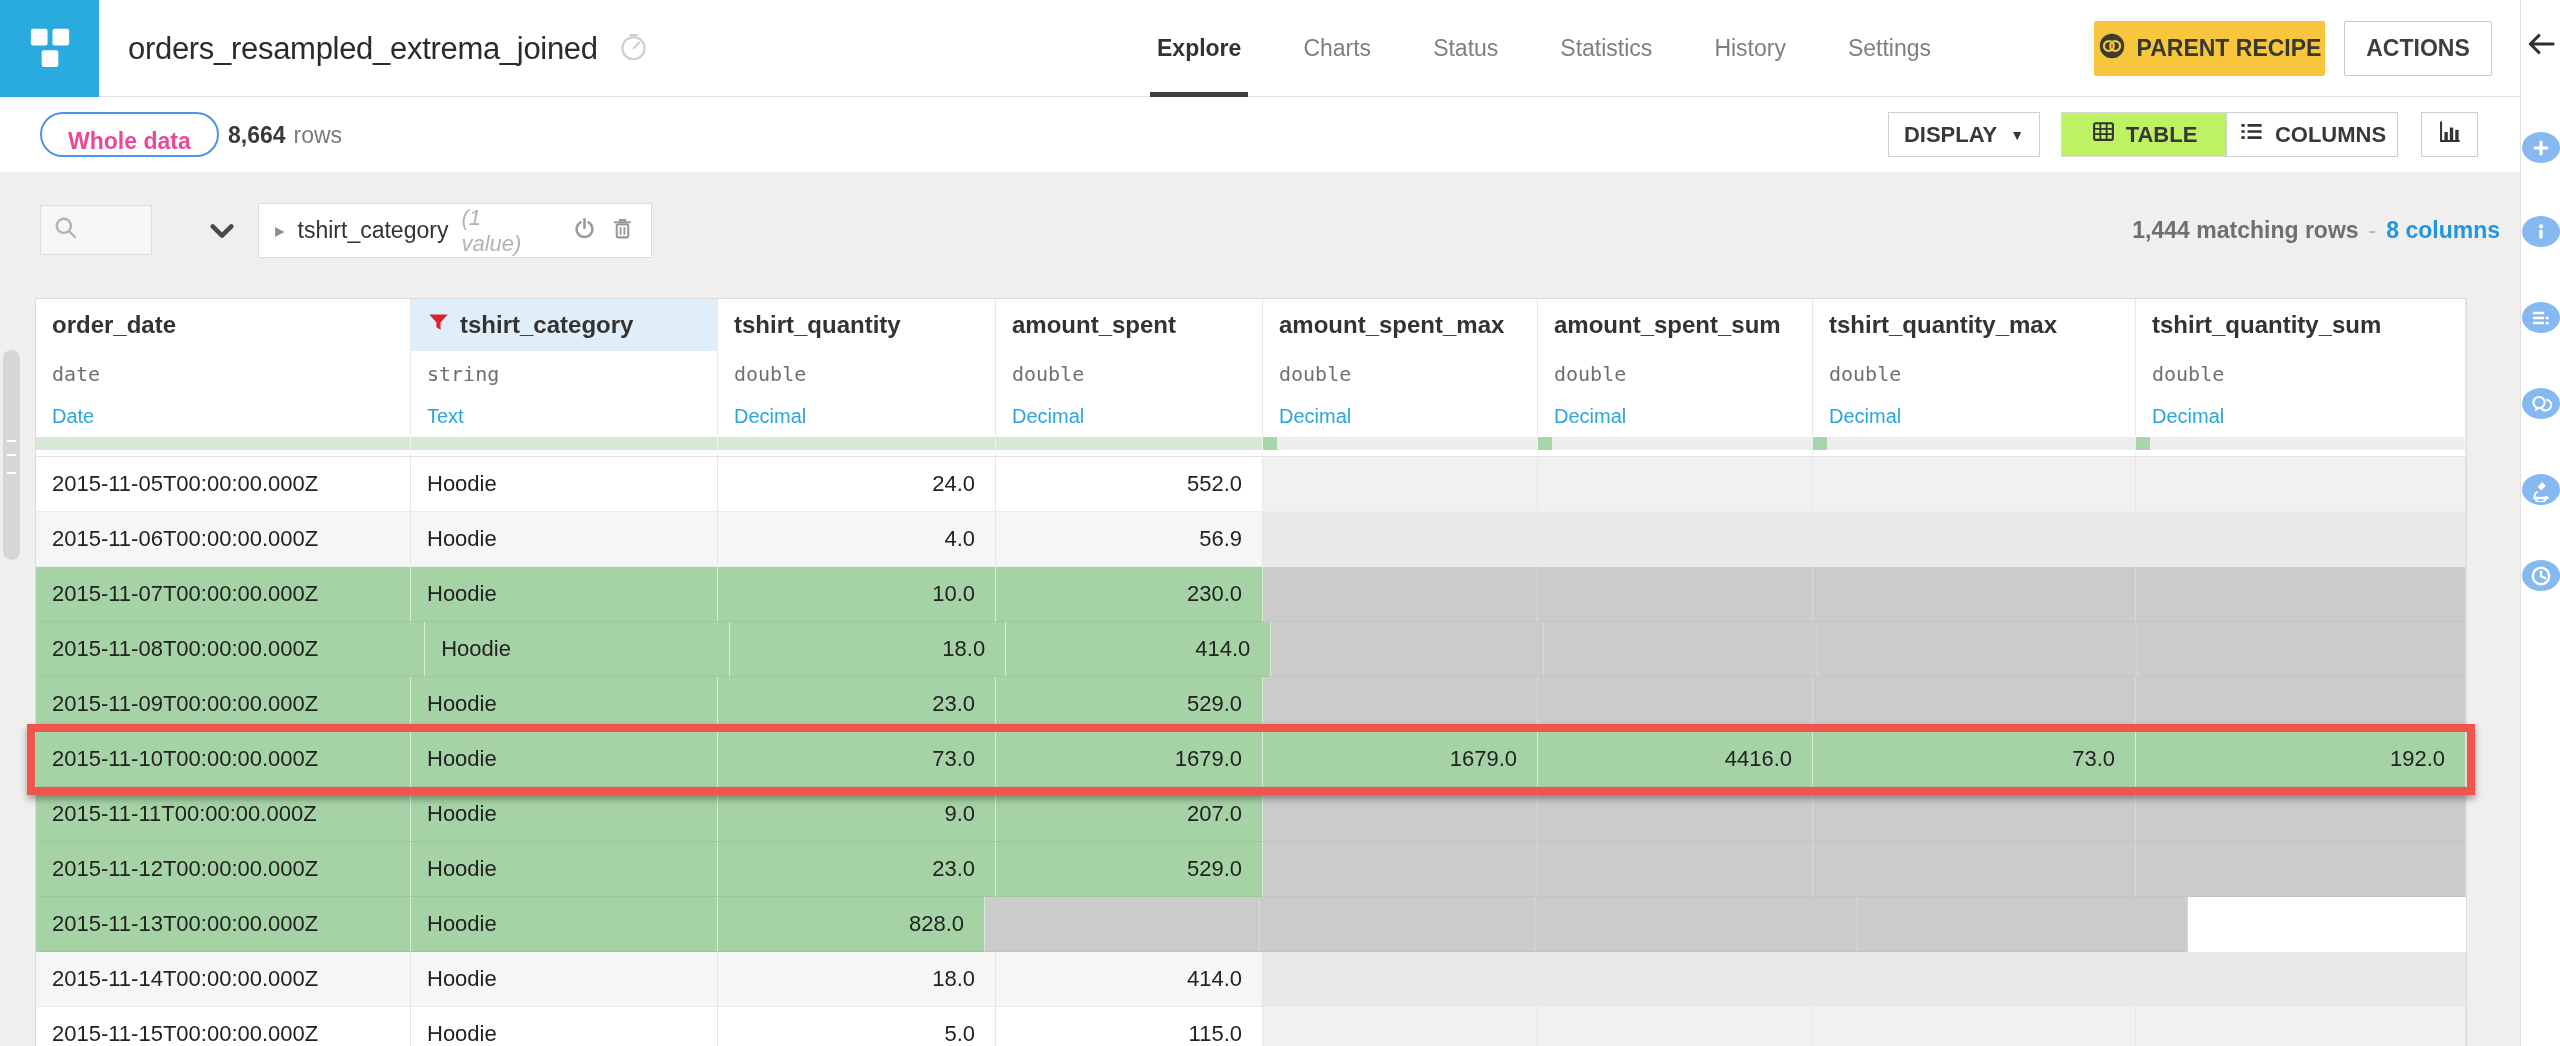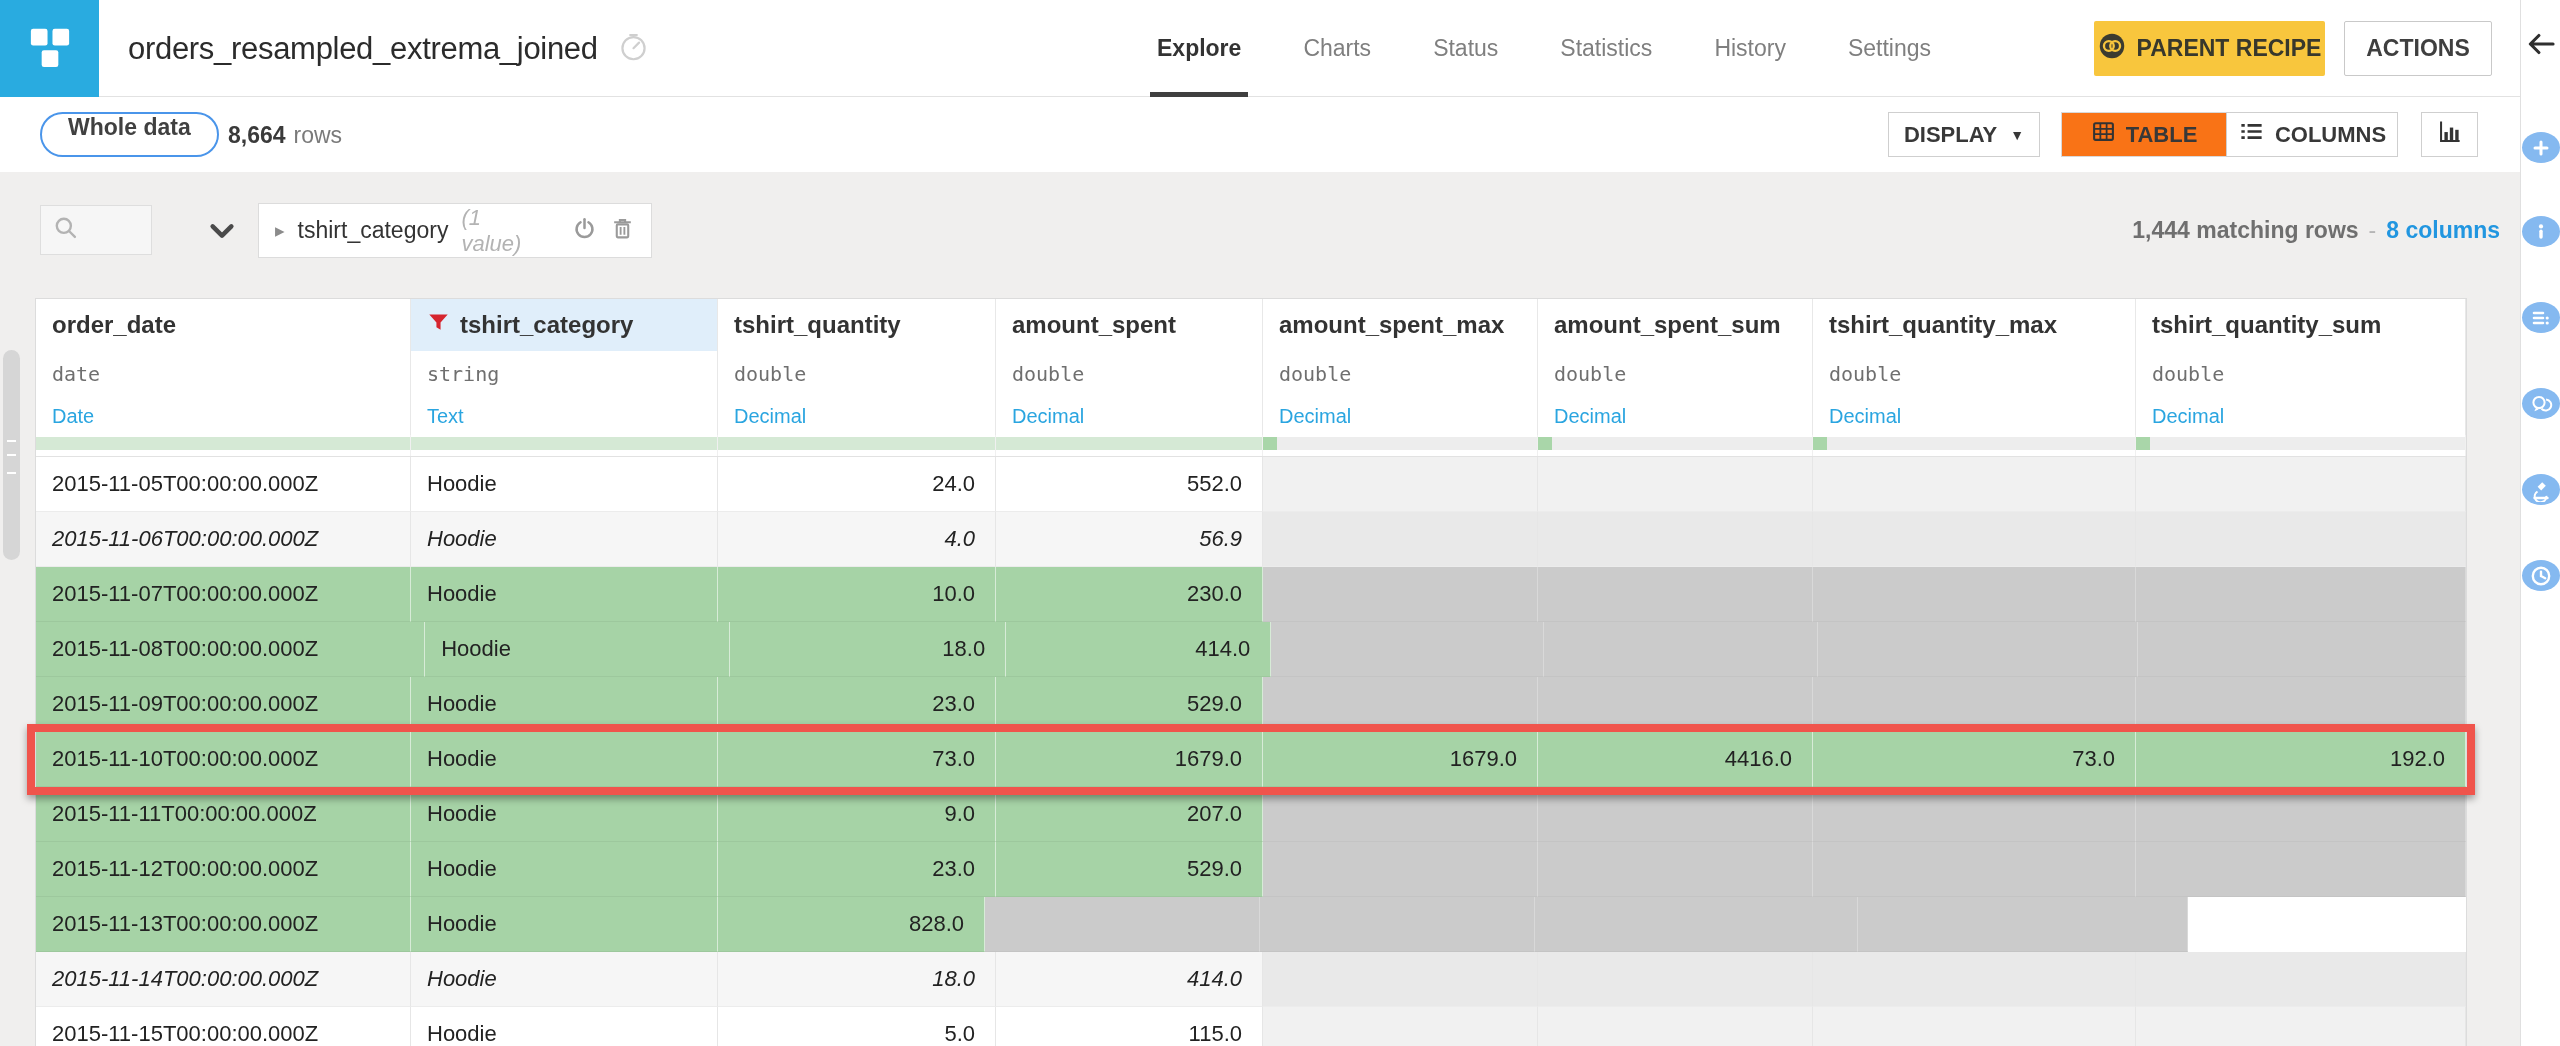--- a/index.html
+++ b/index.html
@@ -13,26 +13,26 @@
   .dataset-title{font-size:31px;color:#2b2b2b;letter-spacing:-0.3px;}
   .tabs{position:absolute;left:1126px;top:0;height:97px;display:flex;}
   .tab{display:flex;align-items:center;height:100%;padding:0 31px;font-size:23px;color:#7f7f7f;position:relative;cursor:pointer;}
   .tab.active{color:#333;font-weight:bold;}
   .tab.active::after{content:"";position:absolute;left:24px;right:24px;bottom:0;height:5px;background:#3f3f3f;}
   .btn-parent{position:absolute;left:2094px;top:21px;width:231px;height:55px;background:#f8c63d;display:flex;align-items:center;justify-content:center;gap:11px;font-size:23px;font-weight:bold;color:#38382c;border-radius:2px;cursor:pointer;}
   .btn-actions{position:absolute;left:2344px;top:21px;width:148px;height:55px;background:#fff;border:1px solid #c9c9c9;box-sizing:border-box;display:flex;align-items:center;justify-content:center;font-size:23px;font-weight:bold;color:#3f3f3f;border-radius:2px;cursor:pointer;}
 
   
   .toolbar{position:absolute;left:0;top:98px;width:2520px;height:74px;background:#fff;}
-  .pill{position:absolute;left:40px;top:14px;height:45px;padding:0 26px;border:2px solid #4a95ea;border-radius:24px;display:flex;align-items:flex-start;font-size:23px;font-weight:bold;color:#404040;background:#fff;box-sizing:border-box;cursor:pointer;}
+  .pill{position:absolute;left:40px;top:14px;height:45px;padding:0 26px;border:2px solid #4a95ea;border-radius:24px;display:flex;align-items:flex-end;font-size:23px;font-weight:bold;color:#ec4899;background:#fff;box-sizing:border-box;cursor:pointer;}
   .rowcount{position:absolute;left:228px;top:0;height:74px;display:flex;align-items:center;font-size:23px;color:#7a7a7a;gap:8px;}
   .rowcount b{color:#3a3a3a;}
   .tbtn{position:absolute;top:14px;height:45px;display:flex;align-items:center;justify-content:center;gap:10px;font-size:22px;font-weight:bold;color:#383838;background:#fff;border:1px solid #cfcfcf;box-sizing:border-box;cursor:pointer;}
   #btn-display{left:1888px;width:152px;}
-  #btn-table{left:2061px;width:166px;background:#f97316;border-color:#d8d8d8;}
+  #btn-table{left:2061px;width:166px;background:#bef264;border-color:#d8d8d8;}
   #btn-columns{left:2226px;width:172px;}
   #btn-chart{left:2421px;width:57px;}
   .caret{font-size:14px;margin-left:3px;color:#383838;}
 
   
   .content{position:absolute;left:0;top:172px;width:2520px;height:874px;background:#f0efee;}
   .search-box{position:absolute;left:40px;top:33px;width:112px;height:50px;background:#f6f6f6;border:1px solid #dedede;box-sizing:border-box;display:flex;align-items:center;padding-left:12px;gap:8px;}
   .search-box input{border:none;outline:none;background:transparent;width:60px;font-size:20px;font-family:"Liberation Sans",sans-serif;}
   .chev{position:absolute;left:200px;top:40px;width:44px;height:38px;display:flex;align-items:center;justify-content:center;cursor:pointer;}
   .chip{position:absolute;left:258px;top:31px;width:394px;height:55px;background:#fff;border:1px solid #dcdcdc;box-sizing:border-box;display:flex;align-items:center;padding:0 16px;gap:13px;cursor:pointer;}
@@ -61,21 +61,21 @@
   .qcell{box-sizing:border-box;border-right:1px solid #f0f0f0;padding-top:2px;}
   .qbar{height:13px;}
   .qbar.full{background:#d5e9d5;}
   .qbar.partial{background:#ededed;position:relative;}
   .qbar.partial::before{content:"";position:absolute;left:0;top:0;bottom:0;width:14px;background:#a9d6a9;}
 
   .rows{position:relative;}
   .trow{display:flex;height:55px;}
   .cell{box-sizing:border-box;border-right:1px solid #e6e6e6;border-bottom:1px solid #ececec;display:flex;align-items:center;font-size:22px;color:#222;padding-left:16px;background:#fff;overflow:hidden;white-space:nowrap;}
   .cell.num{justify-content:flex-end;padding-right:20px;padding-left:0;}
-  .trow.stripe .cell{background:#f6f6f6;font-style:italic;}
+  .trow.stripe .cell{background:#f6f6f6;}
   .trow.green .cell{background:#a6d3a6;border-right-color:rgba(255,255,255,.55);border-bottom-color:rgba(0,0,0,.05);}
   .trow.white .cell.empty{background:#f1f1f1;}
   .trow.stripe .cell.empty{background:#e9e9e9;}
   .trow.green .cell.empty{background:#cbcbcb;border-right-color:#d9d9d9;border-bottom-color:rgba(0,0,0,.03);}
   .sel-overlay{position:absolute;left:-9px;width:2448px;height:71px;border:8px solid #f0544c;box-sizing:border-box;box-shadow:0 4px 7px rgba(0,0,0,.35);pointer-events:none;z-index:4;}
 
   
   .right-rail{position:absolute;left:2520px;top:0;width:40px;height:1046px;background:#fff;border-left:1px solid #e0e0e0;box-sizing:border-box;}
   .back-arrow{position:absolute;left:2524px;top:26px;width:34px;height:36px;display:flex;align-items:center;justify-content:center;cursor:pointer;}
   .rail-icon{position:absolute;left:2522px;width:38px;height:31px;border-radius:50%;background:#85b9f0;display:flex;align-items:center;justify-content:center;cursor:pointer;}

